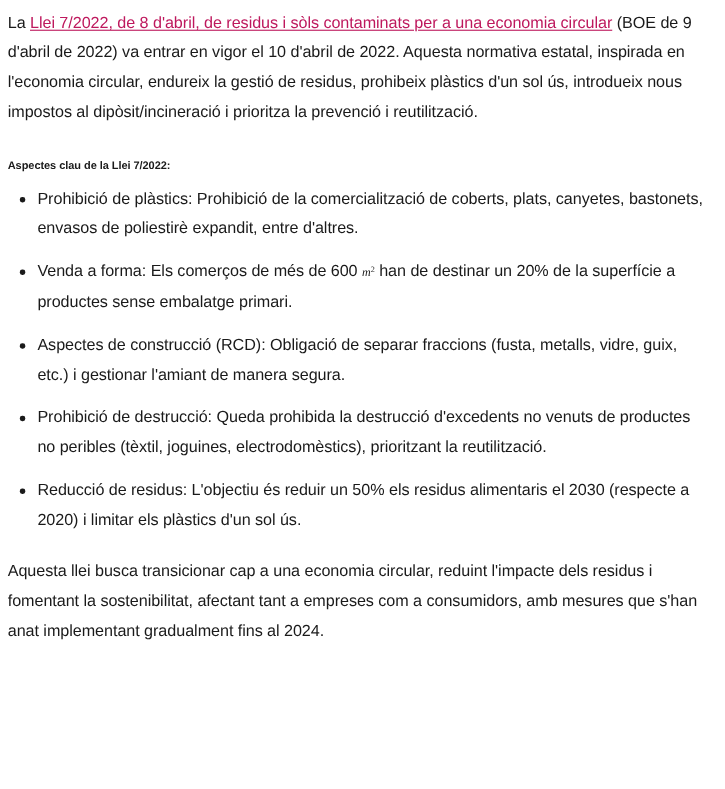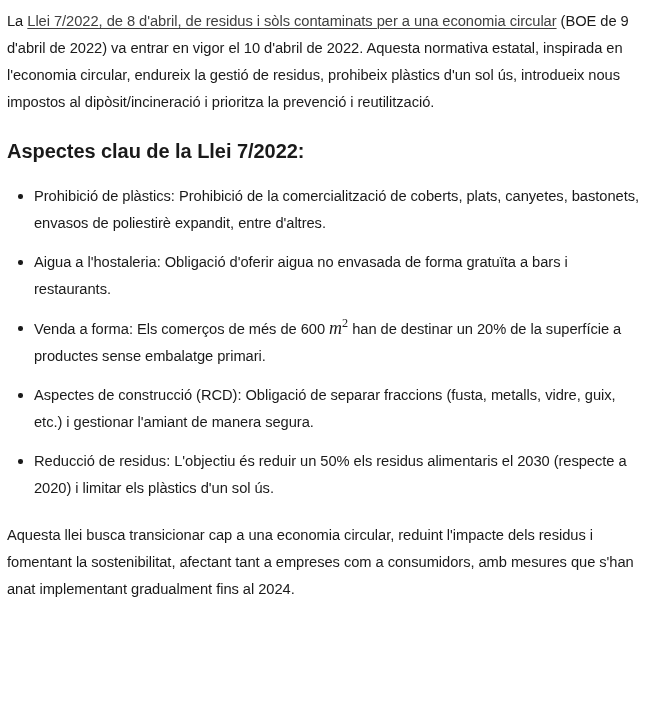--- a/index.html
+++ b/index.html
@@ -28,28 +28,28 @@
     text-align: left;
     letter-spacing: -0.05px;
   }
   p.intro {
     margin-bottom: 22px;
   }
   p.outro {
     margin-top: 0;
   }
   a.law-link {
-    color: #404040;
+    color: #be185d;
     text-decoration: underline;
     text-underline-offset: 2px;
     text-decoration-thickness: 1px;
   }
   h3.section-heading {
-    margin: 0 0 18px 0;
-    font-size: 20px;
+    margin: 0 0 3px 0;
+    font-size: 10px;
     line-height: 27px;
     font-weight: bold;
     letter-spacing: -0.05px;
   }
   ul.key-list {
     list-style: none;
     margin: 0 0 20px 0;
     padding: 0;
   }
   ul.key-list > li {
@@ -71,21 +71,21 @@
     height: 4.5px;
     border-radius: 50%;
     background: #1a1a1a;
   }
   .item-term {
     font-weight: normal;
   }
   .math-unit {
     font-family: "Liberation Serif", serif;
     font-style: italic;
-    font-size: 18px;
+    font-size: 11px;
   }
   .math-unit sup {
     font-size: 0.68em;
     font-style: normal;
     vertical-align: 0.55em;
     line-height: 0;
   }
 </style>
 </head>
 <body>
@@ -96,32 +96,32 @@
 
   <h3 class="section-heading">Aspectes clau de la Llei 7/2022:</h3>
 
   <ul class="key-list">
 
     <li>
       <span class="bullet-marker"></span><span class="item-term">Prohibició de plàstics:</span><span> Prohibició de la comercialització de coberts, plats, canyetes, bastonets, envasos de poliestirè expandit, entre d'altres.</span>
     </li>
 
 
-    <li>
-      <span class="bullet-marker"></span><span class="item-term">Aigua a l'hostaleria:</span><span> Obligació d'oferir aigua no envasada de forma gratuïta a bars i restaurants.</span>
-    </li>
 
     <li>
       <span class="bullet-marker"></span><span class="item-term">Venda a forma:</span><span> Els comerços de més de 600 </span><span class="math-unit"><span>m</span><sup>2</sup></span><span> han de destinar un 20% de la superfície a productes sense embalatge primari.</span>
     </li>
 
     <li>
       <span class="bullet-marker"></span><span class="item-term">Aspectes de construcció (RCD):</span><span> Obligació de separar fraccions (fusta, metalls, vidre, guix, etc.) i gestionar l'amiant de manera segura.</span>
     </li>
 
+    <li>
+      <span class="bullet-marker"></span><span class="item-term">Prohibició de destrucció:</span><span> Queda prohibida la destrucció d'excedents no venuts de productes no peribles (tèxtil, joguines, electrodomèstics), prioritzant la reutilització.</span>
+    </li>
 
     <li>
       <span class="bullet-marker"></span><span class="item-term">Reducció de residus:</span><span> L'objectiu és reduir un 50% els residus alimentaris el 2030 (respecte a 2020) i limitar els plàstics d'un sol ús.</span>
     </li>
 
   </ul>
 
   <p class="para outro">Aquesta llei busca transicionar cap a una economia circular, reduint l'impacte dels residus i fomentant la sostenibilitat, afectant tant a empreses com a consumidors, amb mesures que s'han anat implementant gradualment fins al 2024.</p>
 
 </div>

